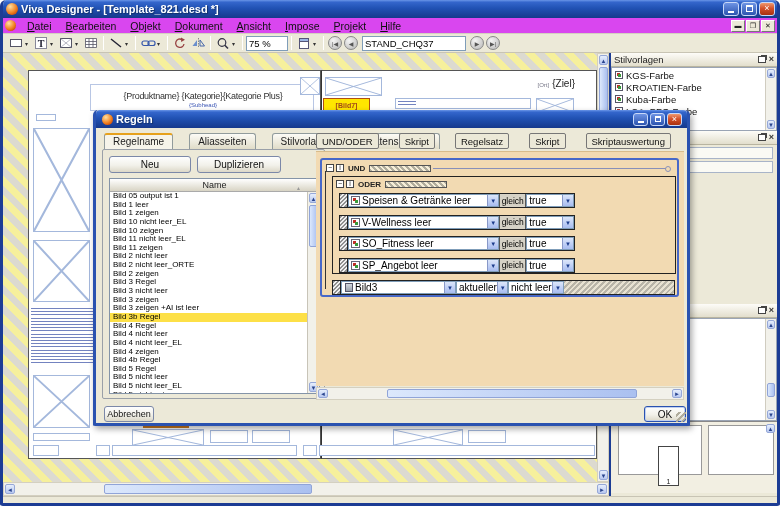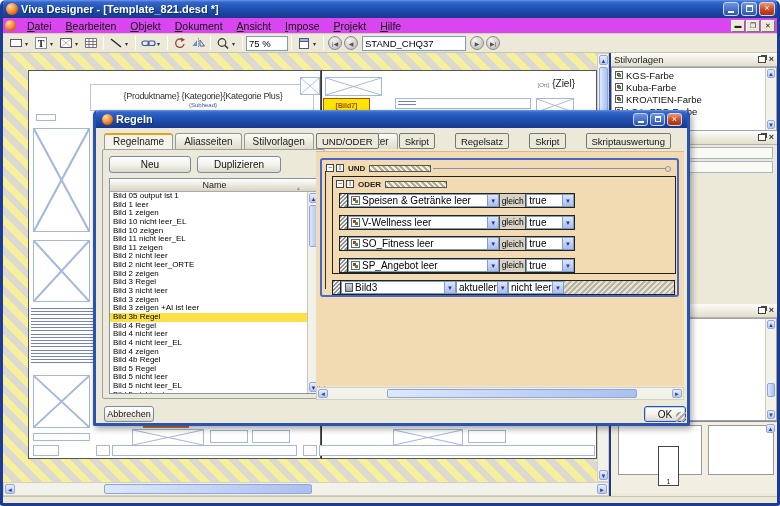--- a/index.html
+++ b/index.html
@@ -102,21 +102,21 @@
     border:1px solid #444; font-size:7px; color:#222; text-align:center; line-height:70px; }
 
   
   .dialog { position:absolute; left:90px; top:110px; width:597px; height:316px; background:#ece9d8;
     border:3px solid #2a52b0; border-top:none; border-radius:5px 5px 2px 2px;
     box-shadow:2px 3px 6px rgba(0,0,0,.35); }
   .dlg-title { height:18px; background:linear-gradient(180deg,#6a96e8 0%,#3466cc 12%,#2152b4 45%,#16398c 100%);
     border-radius:4px 4px 0 0; display:flex; align-items:center; padding:0 3px; margin:0 -0px; }
   .dlg-body { position:relative; height:295px; }
 
-  .tabs { position:absolute; left:8px; top:5px; display:flex; gap:2px; }
+  .tabs { position:absolute; left:8px; top:5px; display:flex; gap:16px; }
   .tab { padding:2px 8px 2px; font-size:10px; background:linear-gradient(180deg,#fcfbf6,#e0dcc8);
     border:1px solid #919b9c; border-bottom:none; border-radius:3px 3px 0 0; color:#222; }
   .tab.selected { background:#f6f4ea; border-top:2px solid #e6a11c; padding-top:1px; position:relative; z-index:2; }
 
   .left-frame { position:absolute; left:6px; top:21px; width:223px; height:250px;
     border:1px solid #9aa0a8; border-radius:2px; background:#ece9d8; }
   .btn { background:linear-gradient(180deg,#fefefe,#f2f1ea 55%,#dcd8c8); border:1px solid #7b88a8;
     border-radius:3px; font-size:10px; font-family:"Liberation Sans",sans-serif; color:#111;
     display:flex; align-items:center; justify-content:center; }
   .btn-neu { position:absolute; left:6px; top:6px; width:82px; height:17px; }
@@ -398,25 +398,25 @@
         </div>
         <div class="dock-list" style="height:64px">
           <div style="position:absolute;left:0;top:1px;right:12px">
 
           <div class="dock-li">
                 <span class="sv-icon"></span>
                 <span>KGS-Farbe</span>
               </div>
               <div class="dock-li">
                 <span class="sv-icon"></span>
-                <span>Kuba-Farbe</span>
+                <span>KROATIEN-Farbe</span>
               </div>
               <div class="dock-li">
                 <span class="sv-icon"></span>
-                <span>KROATIEN-Farbe</span>
+                <span>Kuba-Farbe</span>
               </div>
               <div class="dock-li">
                 <span class="sv-icon"></span>
                 <span>LCA_PFO-Farbe</span>
               </div>
               <div class="dock-li">
                 <span class="sv-icon"></span>
                 <span>LEI-Farbe</span>
               </div>
             </div>

